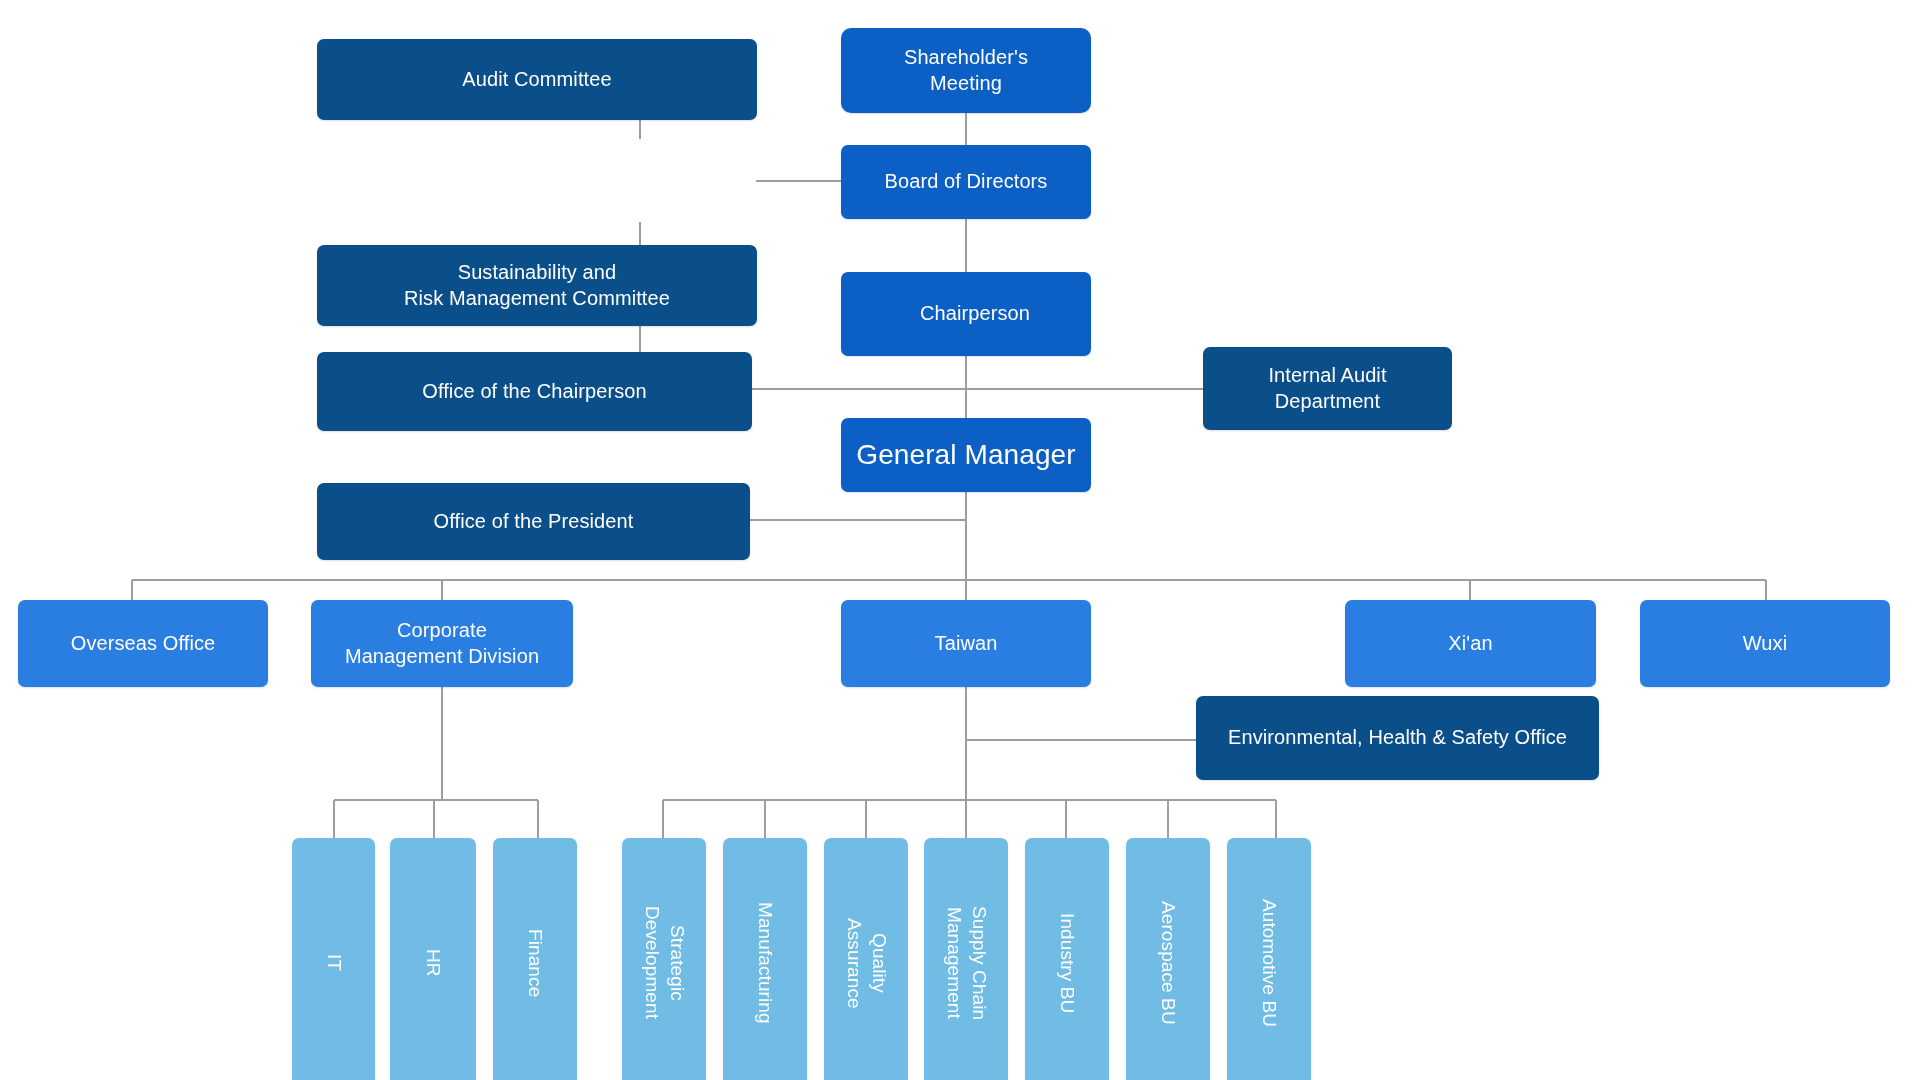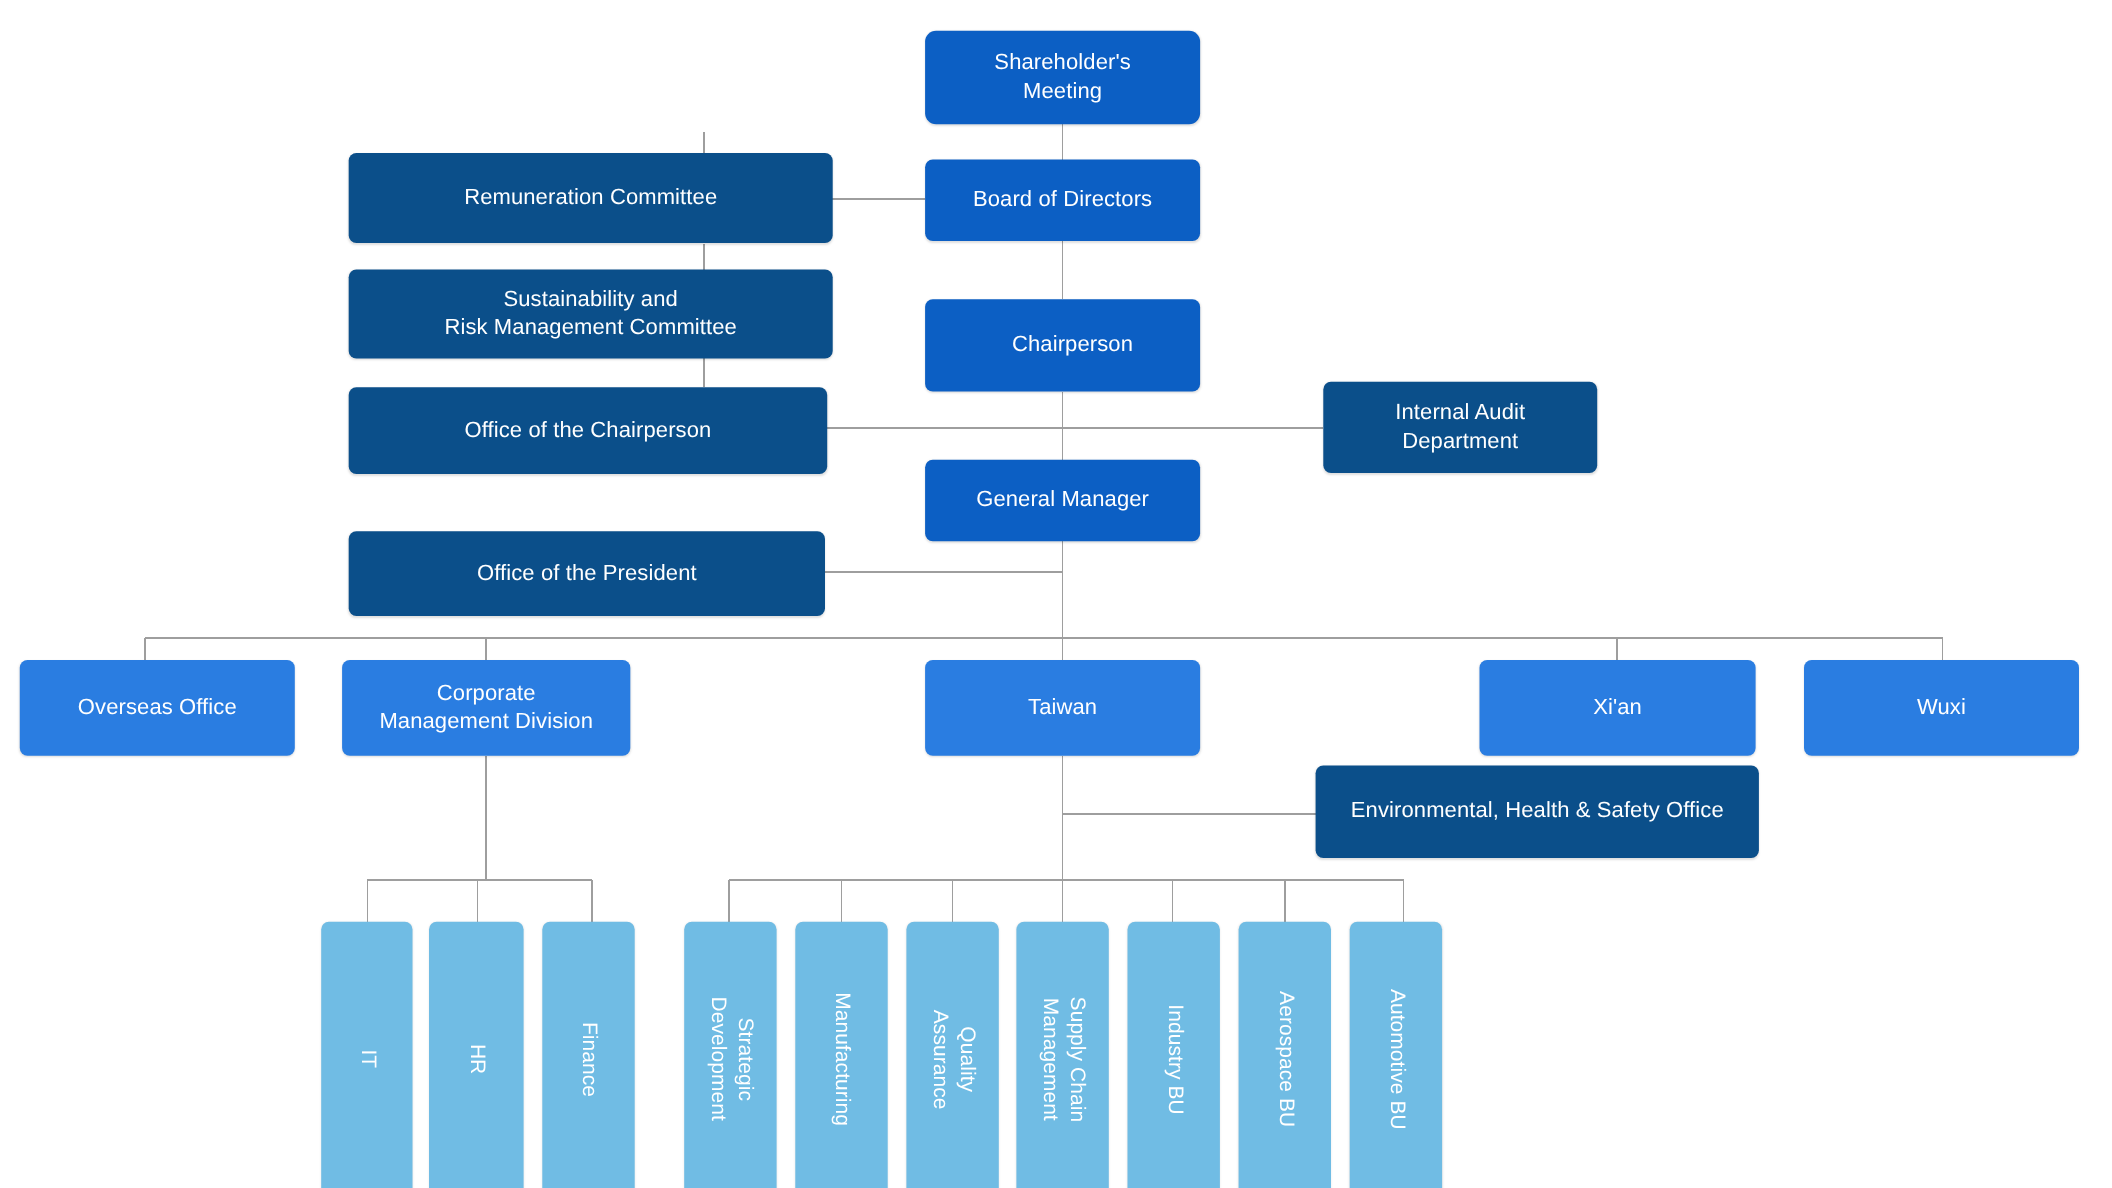--- a/index.html
+++ b/index.html
@@ -100,38 +100,38 @@
       <line x1="663" y1="800" x2="663" y2="838"></line>
       <line x1="765" y1="800" x2="765" y2="838"></line>
       <line x1="866" y1="800" x2="866" y2="838"></line>
       <line x1="966" y1="800" x2="966" y2="838"></line>
       <line x1="1066" y1="800" x2="1066" y2="838"></line>
       <line x1="1168" y1="800" x2="1168" y2="838"></line>
       <line x1="1276" y1="800" x2="1276" y2="838"></line>
     </g>
   </svg>
 
+  <div class="node dark" style="left:317px; top:39px; width:440px; height:81px; font-size:20px;">Audit Committee</div>
 
-  <div class="node dark" style="left:317px; top:139px; width:440px; height:82px; font-size:20px;">Remuneration Committee</div>
 
   <div class="node dark" style="left:317px; top:245px; width:440px; height:81px; font-size:20px;">Sustainability and
 Risk Management Committee</div>
 
   <div class="node dark" style="left:317px; top:352px; width:435px; height:79px; font-size:20px;">Office of the Chairperson</div>
 
   <div class="node dark" style="left:317px; top:483px; width:433px; height:77px; font-size:20px;">Office of the President</div>
 
   <div class="node mid" style="left:841px; top:28px; width:250px; height:85px; font-size:20px;border-radius:10px;">Shareholder's
 Meeting</div>
 
   <div class="node mid" style="left:841px; top:145px; width:250px; height:74px; font-size:20px;">Board of Directors</div>
 
   <div class="node mid" style="left:841px; top:272px; width:250px; height:84px; font-size:20px;padding-left:18px;">Chairperson</div>
 
-  <div class="node mid" style="left:841px; top:418px; width:250px; height:74px; font-size:20px;">General Manager</div>
+  <div class="node mid" style="left:841px; top:418px; width:250px; height:74px; font-size:28px;">General Manager</div>
 
   <div class="node dark" style="left:1203px; top:347px; width:249px; height:83px; font-size:20px;">Internal Audit
 Department</div>
 
   <div class="node bright" style="left:18px; top:600px; width:250px; height:87px; font-size:20px;">Overseas Office</div>
 
   <div class="node bright" style="left:311px; top:600px; width:262px; height:87px; font-size:20px;">Corporate
 Management Division</div>
 
   <div class="node bright" style="left:841px; top:600px; width:250px; height:87px; font-size:20px;">Taiwan</div>

